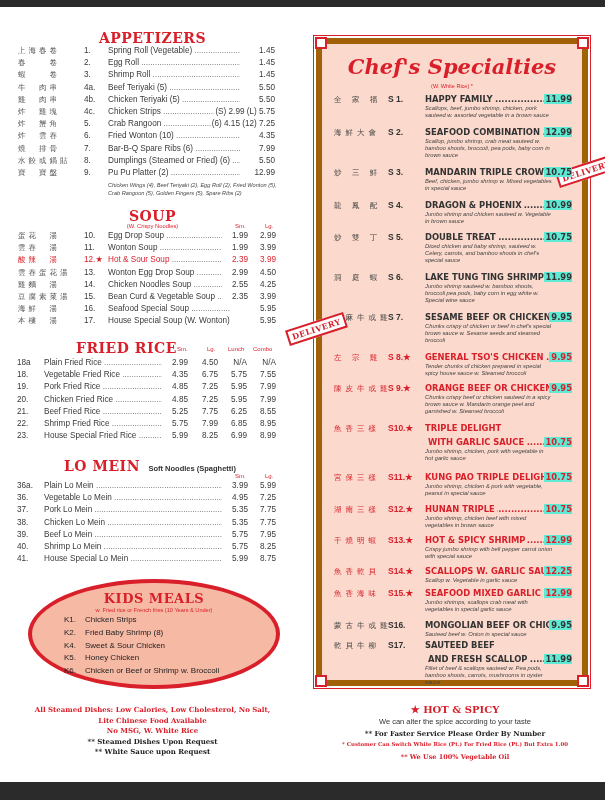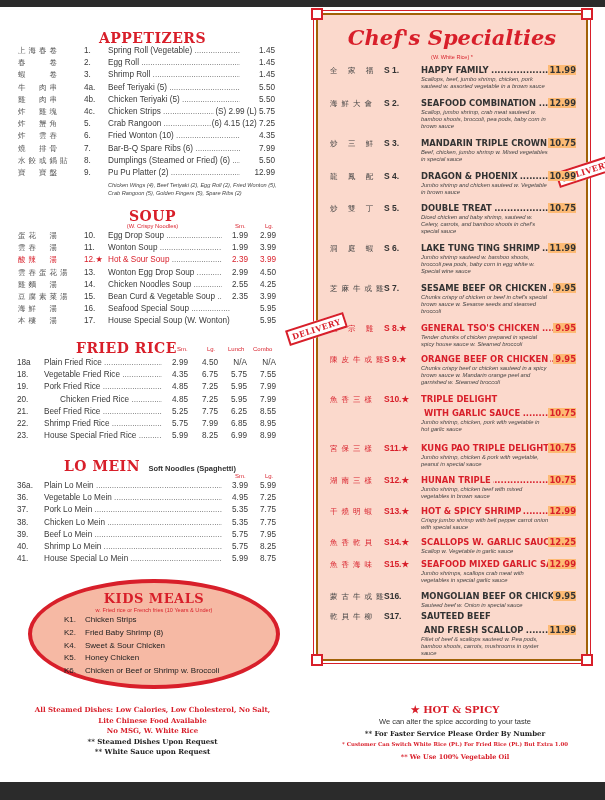--- a/index.html
+++ b/index.html
@@ -38,31 +38,31 @@
   .kids-item .k { display: inline-block; width: 21px; }
   .burst { position: absolute; left: 162px; top: 26px; width: 78px; height: 50px; }
   .burst svg { position: absolute; left: 0; top: 0; }
   .burst-price { position: absolute; left: 0; top: 13px; width: 100%; text-align: center; color: #fff; font-family: "DejaVu Sans", sans-serif; font-weight: bold; font-size: 17px; }
 
   .lite { position: absolute; left: 0; width: 305px; text-align: center; font-family: "DejaVu Serif", serif; font-weight: bold; font-size: 7px; line-height: 10.5px; }
   .lite .r { color: #d81f2a; }
   .lite .k { color: #222; }
 
   
-  .panel { position: absolute; left: 316px; top: 13px; width: 272px; height: 648px; background: #fbd9cc; border: 2px solid #a16207; outline: 1px solid #d81f2a; outline-offset: 2px; }
+  .panel { position: absolute; left: 316px; top: 38px; width: 272px; height: 648px; background: #fbd9cc; border: 6px solid #a16207; outline: 1px solid #d81f2a; outline-offset: 2px; }
   .corner { position: absolute; width: 12px; height: 12px; border: 2px solid #d81f2a; background: #fff; }
   .chef-title { position: absolute; left: 0; width: 100%; top: 10px; text-align: center; font-family: "DejaVu Serif", serif; font-style: italic; font-weight: bold; font-size: 21px; color: #d81f2a; }
   .chef-sub { position: absolute; left: 0; width: 100%; top: 39px; text-align: center; font-size: 5.5px; color: #d81f2a; }
   .sp { position: absolute; left: 0; width: 100%; }
   .sp .cn { position: absolute; left: 12px; width: 60px; font-family: "DejaVu Serif", serif; font-size: 7.5px; letter-spacing: 4px; color: #444; top: 1px; }
   .sp .num { position: absolute; left: 66px; font-weight: bold; font-size: 8.5px; color: #333; top: 0; }
   .sp .title { position: absolute; left: 103px; right: 10px; font-family: "DejaVu Sans", sans-serif; font-weight: bold; font-size: 8.4px; color: #333; white-space: nowrap; top: 0; overflow: hidden; }
   .sp .title .t { position: relative; background: #fbd9cc; padding-right: 2px; z-index: 1; }
   .sp .title .dots::before { content: "............................................................................................"; position: absolute; left: 0; right: 0; overflow: hidden; }
-  .sp .title .p { position: absolute; right: 0; top: 0; background: #fdba74; padding-left: 2px; z-index: 1; }
+  .sp .title .p { position: absolute; right: 0; top: 0; background: #5eead4; padding-left: 2px; z-index: 1; }
   .sp .desc { position: absolute; left: 103px; width: 128px; top: 11px; font-size: 5.8px; font-style: italic; color: #444; line-height: 7.2px; }
   .sp.red .cn, .sp.red .num, .sp.red .title { color: #d81f2a; }
 
   .stamp { position: absolute; border: 2px solid #d81f2a; color: #d81f2a; background: #fff; font-family: "DejaVu Serif", serif; font-weight: bold; font-size: 8px; padding: 1px 3px; letter-spacing: 0.5px; }
 
   .foot { position: absolute; left: 305px; width: 300px; text-align: center; white-space: nowrap; }
 </style>
 </head>
 <body>
 
@@ -227,21 +227,21 @@
       <div class="row fr">
         <span class="num">19.</span>
         <span class="name" style="right:118px;">Pork Fried Rice</span>
         <span class="c" style="left:162px;">4.85</span>
         <span class="c" style="left:192px;">7.25</span>
         <span class="c" style="left:221px;">5.95</span>
         <span class="c" style="left:250px;">7.99</span>
       </div>
       <div class="row fr">
         <span class="num">20.</span>
-        <span class="name" style="right:118px;margin-left:16px;">Chicken Fried Rice</span>
+        <span class="name" style="right:118px;">Chicken Fried Rice</span>
         <span class="c" style="left:162px;">4.85</span>
         <span class="c" style="left:192px;">7.25</span>
         <span class="c" style="left:221px;">5.95</span>
         <span class="c" style="left:250px;">7.99</span>
       </div>
       <div class="row fr">
         <span class="num">21.</span>
         <span class="name" style="right:118px;">Beef Fried Rice</span>
         <span class="c" style="left:162px;">5.25</span>
         <span class="c" style="left:192px;">7.75</span>

